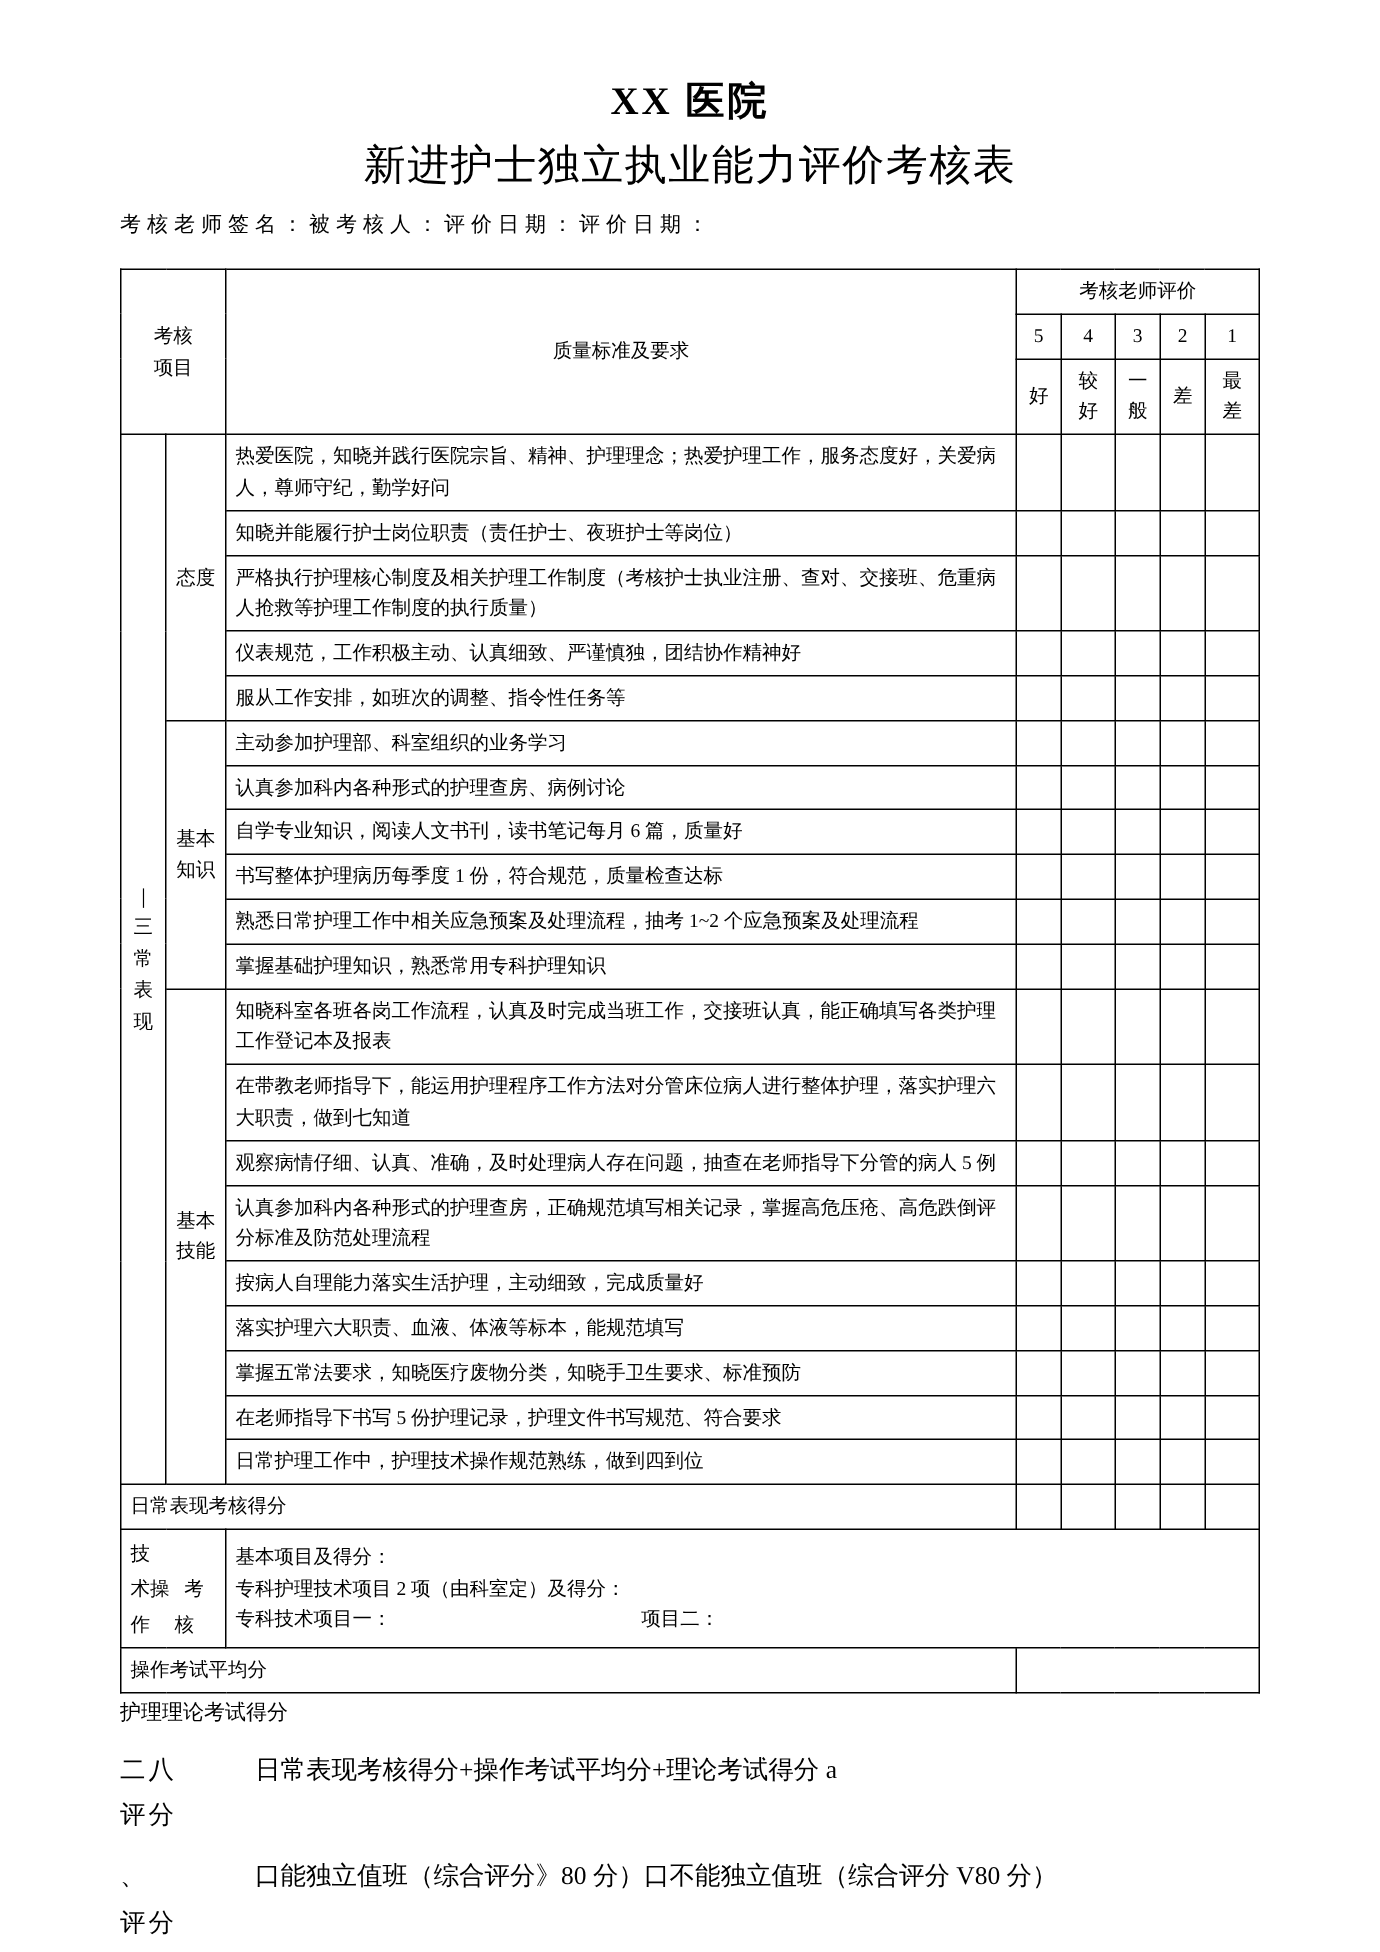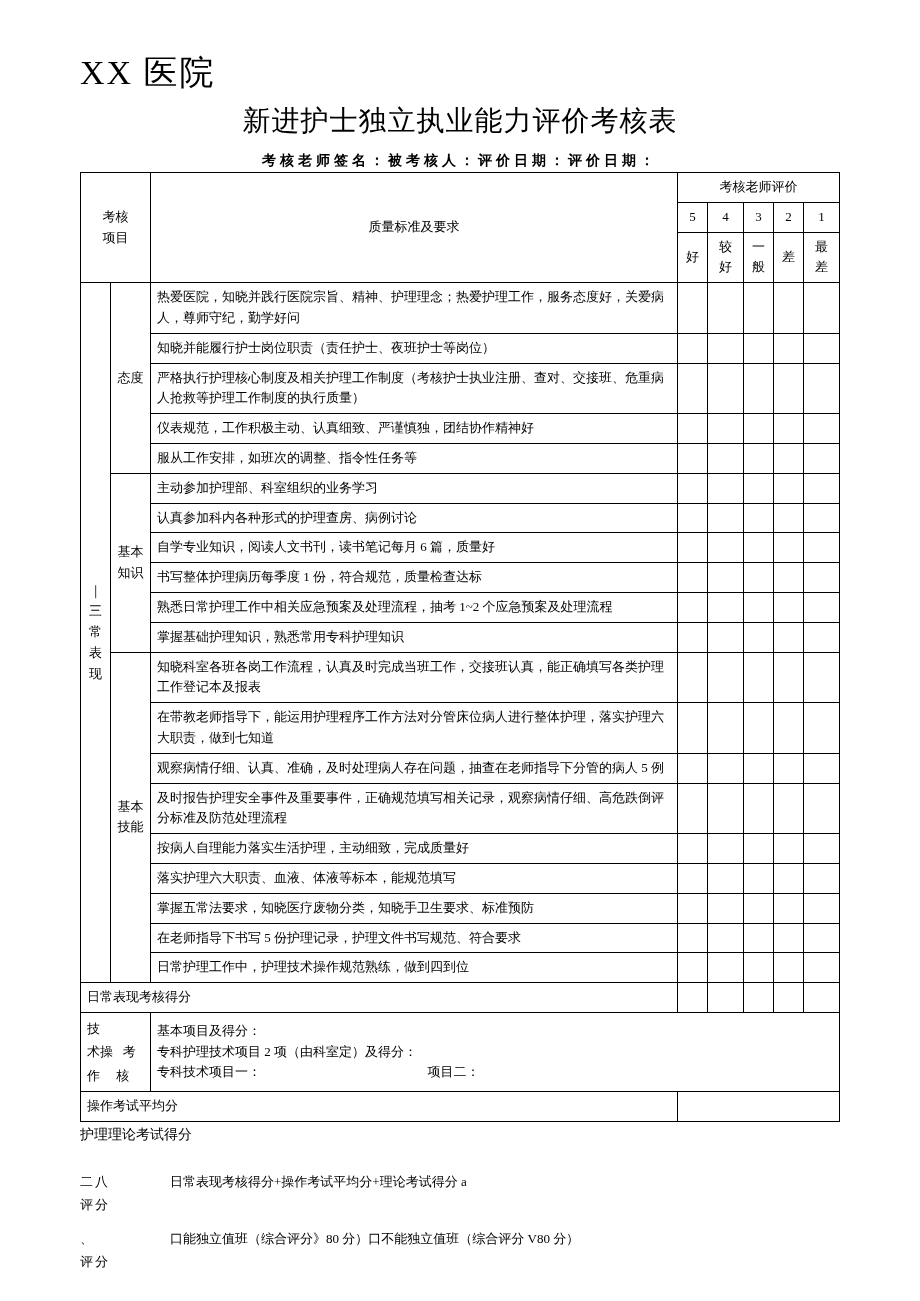--- a/index.html
+++ b/index.html
@@ -6,39 +6,38 @@
     font-family: "SimSun", "宋体", serif;
     font-size: 14px;
     color: #000;
     background: #fff;
     margin: 0;
     padding: 40px 80px;
     width: 920px;
     box-sizing: border-box;
   }
   .title1 {
-    text-align: left;
-    font-size: 34px;
-    font-weight: normal;
+    text-align: center;
+    font-size: 26px;
+    font-weight: bold;
     margin: 10px 0 6px 0;
     letter-spacing: 2px;
   }
   .title2 {
     text-align: center;
     font-size: 28px;
     margin: 6px 0 12px 0;
     letter-spacing: 1px;
   }
   .sigline {
     font-size: 14px;
     letter-spacing: 4px;
-    margin-bottom: 2px;
+    margin-bottom: 20px;
     display: flex;
-    justify-content: center;
-    font-weight: bold;
+    justify-content: flex-start;
   }
   table.main {
     border-collapse: collapse;
     width: 100%;
     table-layout: fixed;
   }
   table.main td, table.main th {
     border: 1px solid #000;
     padding: 4px 6px;
     vertical-align: middle;
@@ -53,22 +52,22 @@
     letter-spacing: 0;
   }
   .subcol {
     width: 36px;
     text-align: center;
     line-height: 1.4;
   }
   .score { width: 28px; text-align: center; }
   .center { text-align: left; }
   .bottom-block {
-    margin-top: 26px;
-    font-size: 13px;
+    margin-top: 14px;
+    font-size: 17px;
     line-height: 1.8;
   }
   .bottom-row { display: flex; margin-bottom: 10px; }
   .bottom-label { width: 60px; letter-spacing: 2px; }
   .bottom-content { flex: 1; padding-left: 30px; }
 </style>
 </head>
 <body>
 
 <div class="title1">XX 医院</div>
@@ -232,21 +231,21 @@
       </tr>
   <tr>
         <td>观察病情仔细、认真、准确，及时处理病人存在问题，抽查在老师指导下分管的病人 5 例</td>
         <td></td>
         <td></td>
         <td></td>
         <td></td>
         <td></td>
       </tr>
   <tr>
-        <td>及时报告护理安全事件及重要事件，正确规范填写相关记录，观察病情仔细、高危跌倒评分标准及防范处理流程</td>
+        <td>认真参加科内各种形式的护理查房，正确规范填写相关记录，掌握高危压疮、高危跌倒评分标准及防范处理流程</td>
         <td></td>
         <td></td>
         <td></td>
         <td></td>
         <td></td>
       </tr>
   <tr>
         <td>按病人自理能力落实生活护理，主动细致，完成质量好</td>
         <td></td>
         <td></td>

